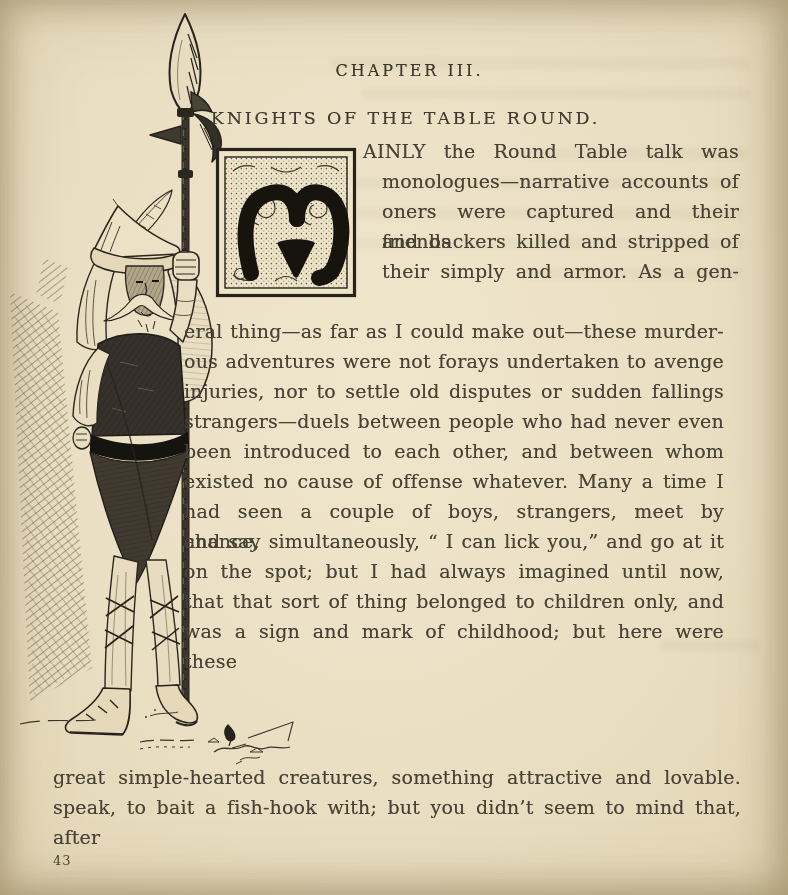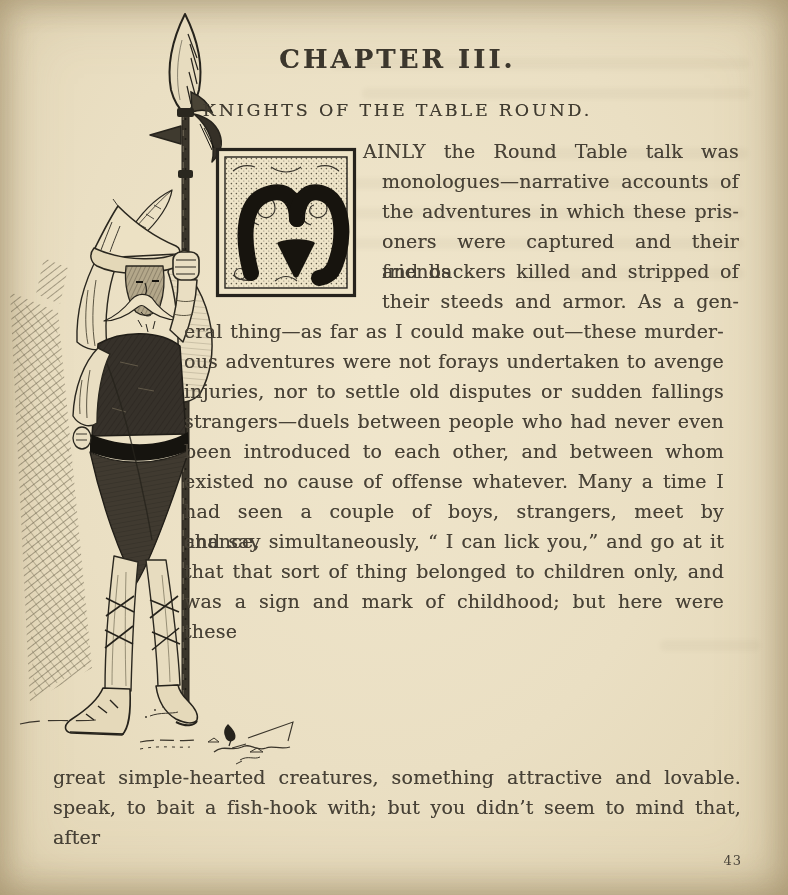--- a/index.html
+++ b/index.html
@@ -9,43 +9,43 @@
     box-shadow: inset 0 0 70px rgba(140,118,78,.28),
                 inset -16px 0 34px rgba(118,98,60,.20),
                 inset 12px 0 28px rgba(118,98,60,.14),
                 inset 0 -14px 30px rgba(120,100,62,.14),
                 inset 0 10px 26px rgba(120,100,62,.10);
     font-family:"DejaVu Serif", serif;
     color:#474136;
   }
   .bleed-row{position:absolute;height:11px;background:#7a6c4c;opacity:.05;filter:blur(2px);border-radius:5px;}
   .title{
-    position:absolute;left:53px;width:689px;top:44px;margin:0;
-    font-size:26px;font-weight:bold;letter-spacing:3px;text-align:center;
+    position:absolute;left:53px;width:689px;top:44px;margin:12px;
+    font-size:16px;font-weight:normal;letter-spacing:3px;text-align:center;
     line-height:30px;color:#3c372d;text-shadow:0 0 .6px rgba(55,50,40,.55);
   }
   .subtitle{
-    position:absolute;left:53px;width:689px;top:98px;margin:0;
+    position:absolute;left:53px;width:689px;top:98px;margin:8px;
     font-size:17.5px;font-weight:normal;letter-spacing:2.8px;text-align:center;
     line-height:24px;color:#403b30;text-shadow:0 0 .5px rgba(55,50,40,.5);
   }
   .tline{
     height:30px;line-height:30px;font-size:19px;letter-spacing:.2px;word-spacing:1px;
     text-align:justify;text-align-last:justify;-moz-text-align-last:justify;
     text-shadow:0 0 .5px rgba(62,56,45,.5);white-space:normal;overflow:visible;
   }
   .tgroup{position:absolute;}
   .l-ainly{position:absolute;left:363px;top:136px;width:376px;}
   .gA{left:382px;top:166px;width:357px;}
   .gB{left:184px;top:316px;width:540px;}
   .gC{left:322px;top:708px;width:419px;}
   .gC .tline{height:32px;line-height:32px;}
   .gD{left:53px;top:762px;width:688px;}
   .pagenum{
-    position:absolute;left:53px;width:689px;top:853px;text-align:right;
+    position:absolute;left:53px;width:689px;top:853px;text-align:left;
     font-size:13px;letter-spacing:1px;color:#4a443a;
   }
   .dropcap{position:absolute;left:215px;top:147px;}
   .illus{position:absolute;left:0;top:0;}
 </style>
 </head>
 <body>
 
 <div class="page">
 
@@ -205,36 +205,36 @@
       <path d="M82,72 C82,56 90,42 106,46 C130,52 130,92 120,118 C117,126 112,130 104,131"></path>
     </g>
     <path d="M62,96 C70,91 94,91 100,96 L84,128 C82,131.5 80,131.5 78,128 Z" fill="#17140e"></path>
   </svg>
 
   <div class="tline l-ainly">AINLY the Round Table talk was</div>
 
   <div class="tgroup gA">
 
   <div class="tline">monologues—narrative accounts of</div>
-      <div class="tline">the adventures in which these pris-</div>
       <div class="tline">oners were captured and their friends</div>
       <div class="tline">and backers killed and stripped of</div>
-      <div class="tline">their steeds and armor.  As a gen-</div>
+      <div class="tline">their simply and armor.  As a gen-</div>
     </div>
 
   <div class="tgroup gB">
 
   <div class="tline">eral thing—as far as I could make out—these murder-</div>
       <div class="tline">ous adventures were not forays undertaken to avenge</div>
       <div class="tline">injuries, nor to settle old disputes or sudden fallings</div>
       <div class="tline">strangers—duels between people who had never even</div>
       <div class="tline">been introduced to each other, and between whom</div>
       <div class="tline">existed no cause of offense whatever.  Many a time I</div>
       <div class="tline">had seen a couple of boys, strangers, meet by chance,</div>
       <div class="tline">and say simultaneously, “ I can lick you,” and go at it</div>
+      <div class="tline">on the spot;  but I had always imagined until now,</div>
       <div class="tline">that that sort of thing belonged to children only, and</div>
       <div class="tline">was a sign and mark of childhood;  but here were these</div>
     </div>
 
 
   <div class="tgroup gD">
 
   <div class="tline">great simple-hearted creatures, something attractive and lovable.</div>
       <div class="tline">speak, to bait a fish-hook with;  but you didn’t seem to mind that, after</div>
     </div>

